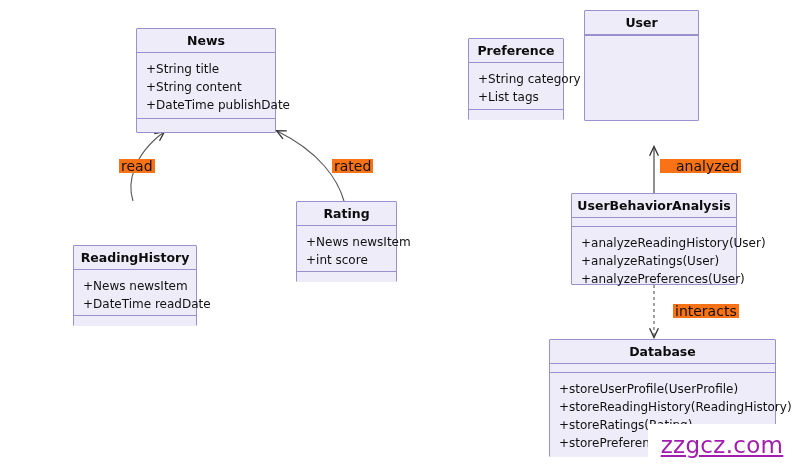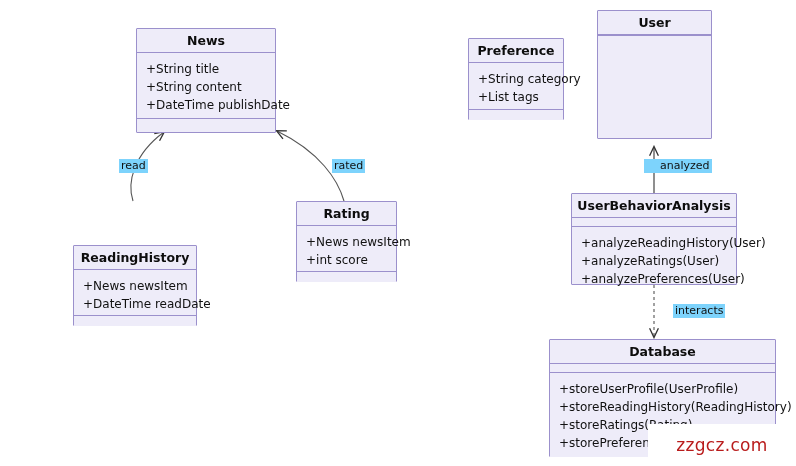--- a/index.html
+++ b/index.html
@@ -64,43 +64,44 @@
     border-top: 1px solid #9b90cc;
   }
   .uml-row {
     font-size: 12px;
     line-height: 18px;
     color: #111111;
     white-space: nowrap;
   }
   .edge-label {
     position: absolute;
-    font-size: 11px;
+    font-size: 14px;
     line-height: 14px;
     color: #111111;
-    background: #7dd3fc;
+    background: #f97316;
     padding: 0 2px;
     white-space: nowrap;
   }
   #watermark {
     position: absolute;
     right: 0;
     bottom: 0;
     width: 148px;
     height: 42px;
     background: #ffffff;
     display: flex;
     align-items: center;
     justify-content: center;
   }
   #watermark span {
-    font-size: 17px;
-    color: #b91c1c;
+    font-size: 23px;
+    color: #a21caf;
     letter-spacing: 0.3px;
     font-family: "DejaVu Sans", "Liberation Sans", sans-serif;
+    text-decoration: underline;
   }
 </style>
 </head>
 <body>
 
 <div id="canvas">
 
   <svg id="edges" viewBox="0 0 796 466">
     <defs>
       <marker id="openArrow" markerWidth="11" markerHeight="11" refX="9" refY="5" orient="auto">
@@ -134,21 +135,21 @@
 
   <div class="uml-class" style="left:468px; top:38px; width:96px; height:82px;">
     <div class="uml-title">Preference</div>
     <div class="uml-compartment" style="height:46px;">
       <div class="uml-row">+String category</div>
       <div class="uml-row">+List tags</div>
     </div>
     <div class="uml-compartment tail"></div>
   </div>
 
-  <div class="uml-class" style="left:597px; top:10px; width:115px; height:129px;">
+  <div class="uml-class" style="left:584px; top:10px; width:115px; height:111px;">
     <div class="uml-title">User</div>
     <div class="uml-compartment tail"></div>
   </div>
 
   <div class="uml-class" style="left:73px; top:201px; width:124px; height:81px;margin-top:44px;">
     <div class="uml-title">ReadingHistory</div>
     <div class="uml-compartment" style="height:45px;">
       <div class="uml-row">+News newsItem</div>
       <div class="uml-row">+DateTime readDate</div>
     </div>
@@ -180,20 +181,20 @@
     <div class="uml-compartment" style="height:84px;">
       <div class="uml-row">+storeUserProfile(UserProfile)</div>
       <div class="uml-row">+storeReadingHistory(ReadingHistory)</div>
       <div class="uml-row">+storeRatings(Rating)</div>
       <div class="uml-row">+storePreferen</div>
     </div>
   </div>
 
   <div class="edge-label" style="left:119px; top:159px;">read</div>
   <div class="edge-label" style="left:332px; top:159px;">rated</div>
-  <div class="edge-label" style="left:644px; top:159px;padding-left:16px;">analyzed</div>
+  <div class="edge-label" style="left:660px; top:159px;padding-left:16px;">analyzed</div>
   <div class="edge-label" style="left:629px; top:304px;margin-left:44px;">interacts</div>
 
   <div id="watermark">
     <span>zzgcz.com</span>
   </div>
 
 </div>
 
 </body></html>

